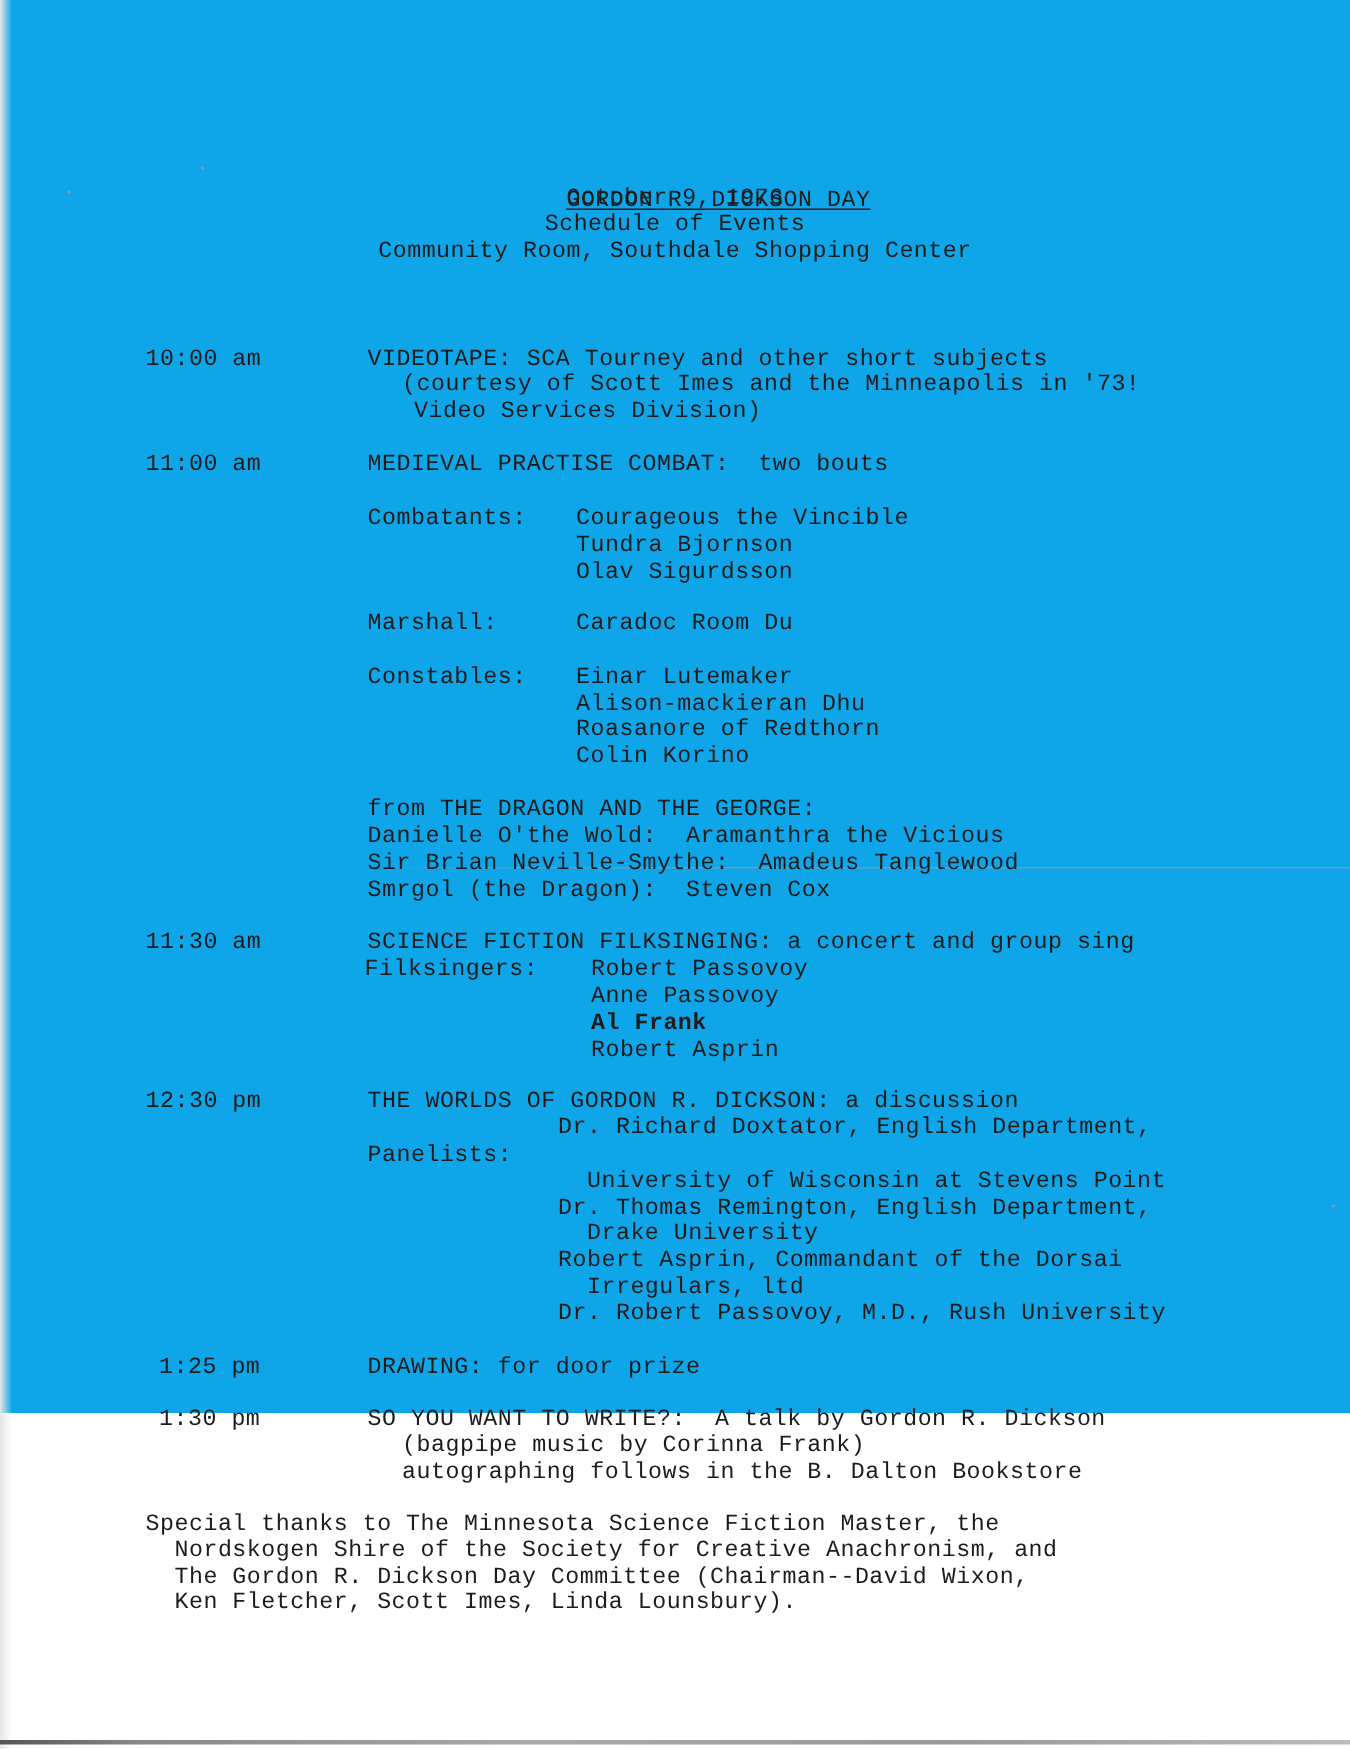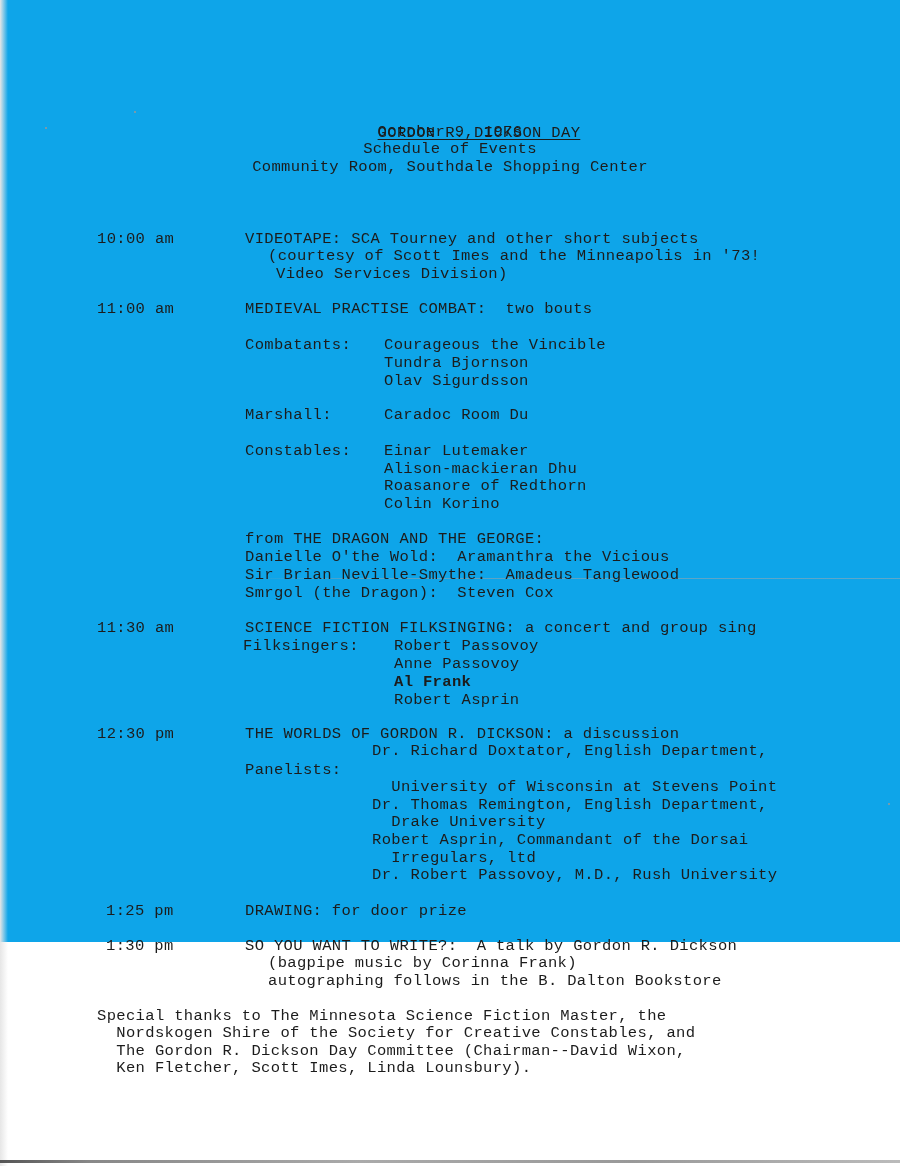--- a/index.html
+++ b/index.html
@@ -140,17 +140,17 @@
 
   <div>
     <div class="line" style="left:106px;top:937px;">1:30 pm</div>
     <div class="line" style="left:245px;top:937px;">SO YOU WANT TO WRITE?:  A talk by Gordon R. Dickson</div>
     <div class="line" style="left:268px;top:954px;">(bagpipe music by Corinna Frank)</div>
     <div class="line" style="left:268px;top:972px;">autographing follows in the B. Dalton Bookstore</div>
   </div>
 
   <div>
     <div class="line" style="left:97px;top:1007px;">Special thanks to The Minnesota Science Fiction Master, the</div>
-    <div class="line" style="left:97px;top:1024px;">  Nordskogen Shire of the Society for Creative Constables, and</div>
+    <div class="line" style="left:97px;top:1024px;">  Nordskogen Shire of the Society for Creative Anachronism, and</div>
     <div class="line" style="left:97px;top:1042px;">  The Gordon R. Dickson Day Committee (Chairman--David Wixon,</div>
     <div class="line" style="left:97px;top:1059px;">  Ken Fletcher, Scott Imes, Linda Lounsbury).</div>
   </div>
 </div>
 
 </body></html>

